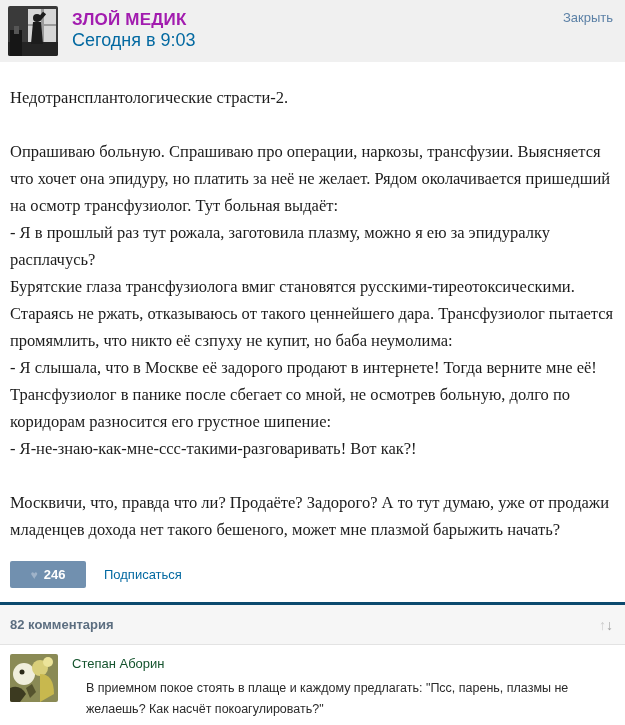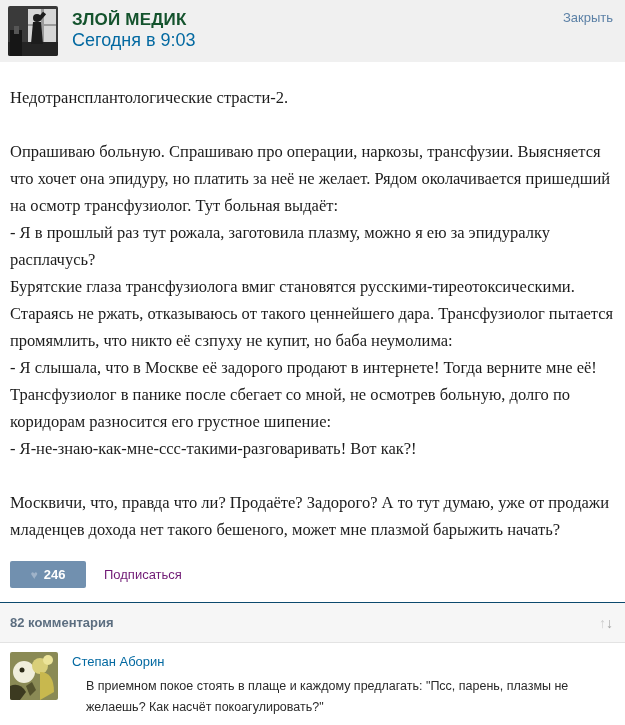--- a/index.html
+++ b/index.html
@@ -12,21 +12,21 @@
   .post-header {
     height:62px; background:#f0f0f0; display:flex; align-items:flex-start;
     padding:6px 10px 0 8px; position:relative;
   }
   .avatar {
     width:50px; height:50px; border-radius:2px; overflow:hidden; flex:0 0 auto;
     cursor:pointer;
   }
   .avatar svg { display:block; }
   .header-meta { margin-left:14px; padding-top:4px; }
-  .group-name { font-size:17px; font-weight:bold; color:#14532d; letter-spacing:.2px; cursor:pointer; }
+  .group-name { font-size:17px; font-weight:bold; color:#a21caf; letter-spacing:.2px; cursor:pointer; }
   .post-date { font-size:18px; color:#0369a1; }
   .close-link {
     position:absolute; top:10px; right:12px; font-size:13px; color:#5c81a6;
     cursor:pointer; text-decoration:none;
   }
   
   .post-text {
     margin:22px 10px 0 10px;
     font-family:"Liberation Serif","DejaVu Serif",serif;
     font-size:16.5px; line-height:27px; color:#1c1c1c;
@@ -34,37 +34,37 @@
   }
   
   .like-row { display:flex; align-items:center; margin:18px 10px 0 10px; }
   .like-button {
     width:76px; height:27px; background:#7190af; border:none; border-radius:2px;
     color:#ffffff; font-weight:bold; font-size:13px; cursor:pointer;
     display:flex; align-items:center; justify-content:center; gap:6px;
     font-family:inherit;
   }
   .like-button .heart { color:#9fb3c9; font-size:12px; font-weight:normal; }
-  .subscribe-link { margin-left:18px; font-size:13px; color:#701a75; cursor:pointer; text-decoration:none; }
+  .subscribe-link { margin-left:18px; font-size:13px; color:#0369a1; cursor:pointer; text-decoration:none; }
   
   .comments-band {
     margin-top:14px; background:#f6f6f6;
-    border-top:1px solid #0c4a6e; border-bottom:1px solid #e3e3e3;
+    border-top:3px solid #0c4a6e; border-bottom:1px solid #e3e3e3;
     padding:12px 12px 12px 10px;
     display:flex; align-items:center; justify-content:space-between;
   }
   .comments-count { font-size:13px; font-weight:bold; color:#5c6e80; }
   .sort-toggle { cursor:pointer; font-size:14px; line-height:14px; user-select:none; }
   .sort-toggle .up { color:#cccccc; }
   .sort-toggle .down { color:#a5a5a5; }
   
   .comment { display:flex; padding:9px 10px 0 10px; }
   .comment-avatar { width:48px; height:48px; border-radius:2px; overflow:hidden; flex:0 0 auto; cursor:pointer; }
   .comment-body { margin-left:14px; flex:1; }
-  .comment-name { font-size:13px; color:#0369a1; cursor:pointer; text-decoration:none; display:inline-block; }
+  .comment-name { font-size:13px; color:#14532d; cursor:pointer; text-decoration:none; display:inline-block; }
   .comment-text { margin-top:6px; font-size:12.5px; line-height:21px; color:#2a2a2a; max-width:530px;margin-left:14px; }
 </style>
 </head>
 <body>
 
 <div class="page">
 
   <div class="post-header">
     <div class="avatar">
       <svg width="50" height="50" viewBox="0 0 50 50">

